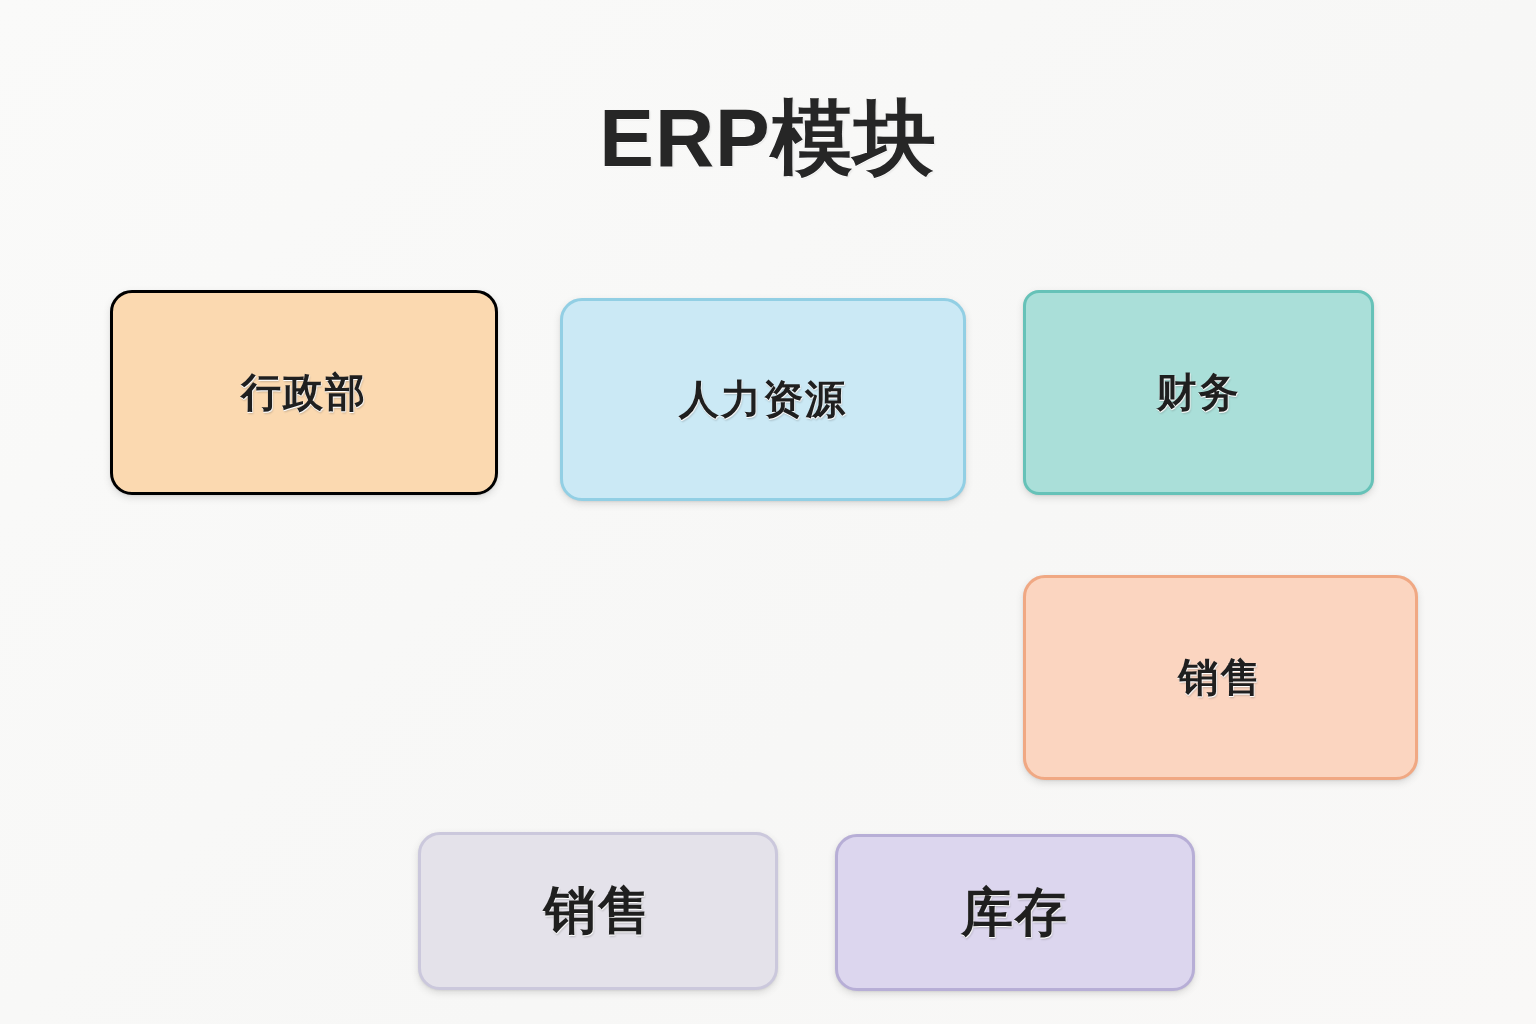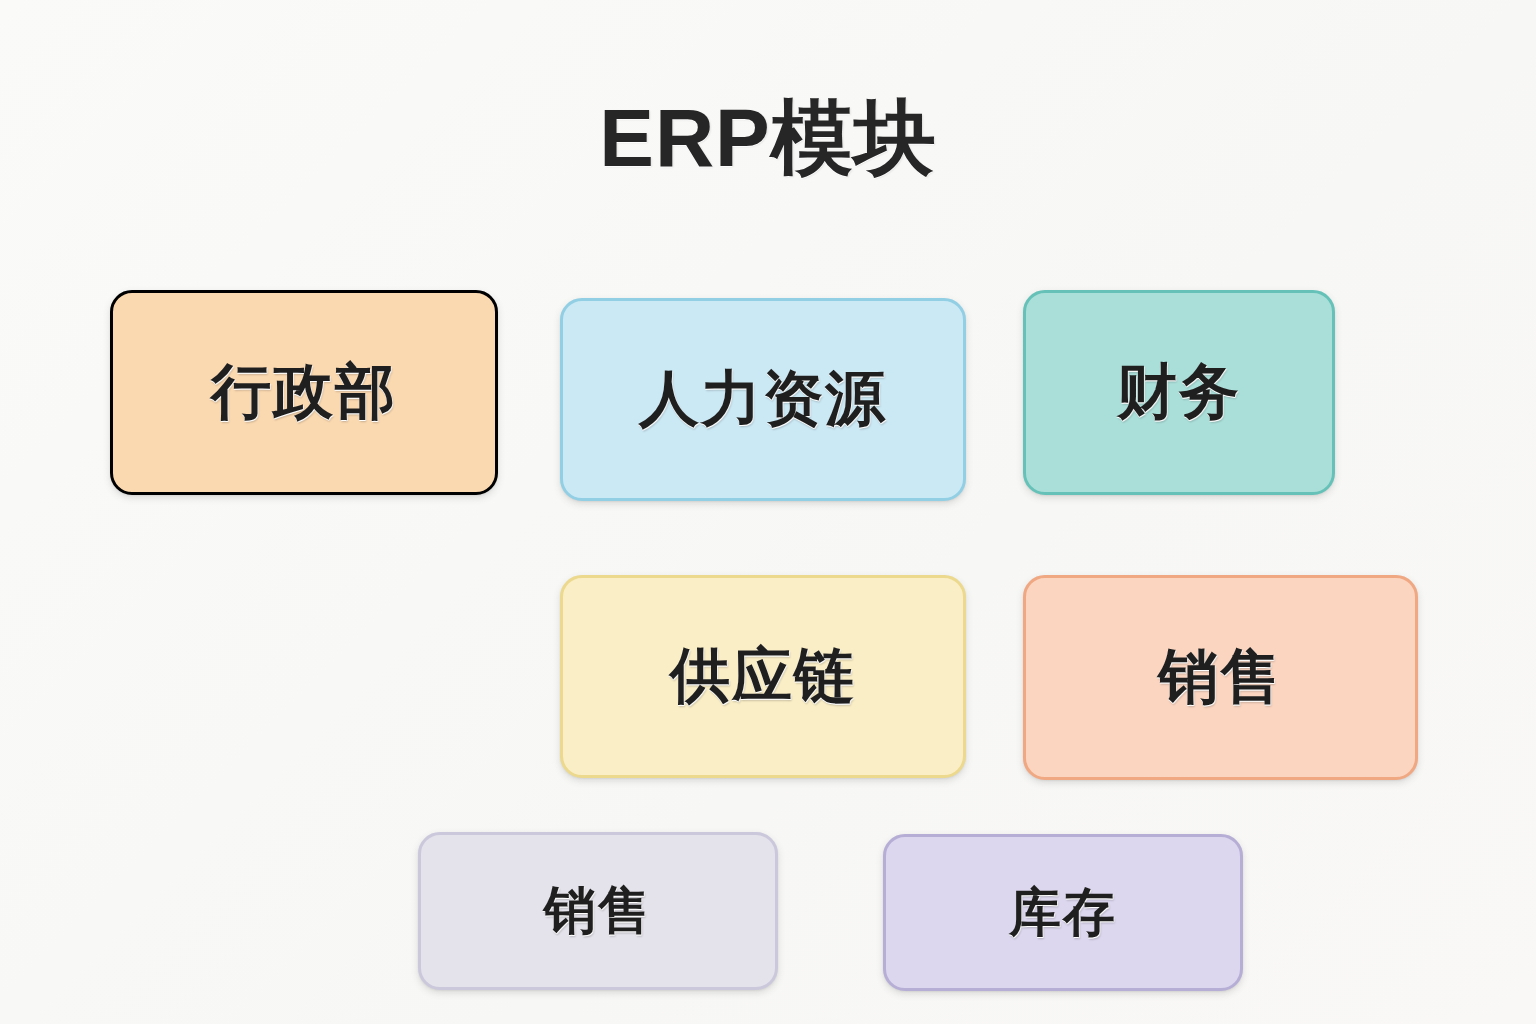--- a/index.html
+++ b/index.html
@@ -43,37 +43,37 @@
     box-sizing: border-box;
     border-style: solid;
     border-width: 3px;
     border-radius: 22px;
     display: flex;
     align-items: center;
     justify-content: center;
     box-shadow: 0 3px 7px rgba(80,80,80,0.17), 0 1px 2px rgba(0,0,0,0.06);
   }
   .module .label {
-    font-size: 60px;
+    font-size: 40px;
     font-weight: bold;
     color: #1f1f1f;
     letter-spacing: 2px;
     white-space: nowrap;
     text-shadow: 0 1px 0 rgba(255,255,255,0.95),
                  1px 1px 1px rgba(255,255,255,0.8),
                  1px 2px 2px rgba(0,0,0,0.22);
   }
   .module.small .label {
     font-size: 52px;
   }
 
   
   #m-admin   { left: 110px;  top: 290px; width: 388px; height: 205px; }
   #m-hr      { left: 560px;  top: 298px; width: 406px; height: 203px; }
-  #m-finance { left: 1023px; top: 290px; width: 312px; height: 205px; }
+  #m-finance { left: 1023px; top: 290px; width: 351px; height: 205px; border-radius: 16px; }
   
   #m-production  { left: 110px;  top: 575px; width: 388px; height: 205px; }
   #m-supplychain { left: 560px;  top: 575px; width: 406px; height: 203px; }
   #m-sales       { left: 1023px; top: 575px; width: 395px; height: 205px; }
   
   #m-sales2    { left: 418px; top: 832px; width: 360px; height: 158px; }
   #m-inventory { left: 835px; top: 834px; width: 360px; height: 157px; }
 </style>
 </head>
 <body style="background-color: rgb(249, 249, 248);">
@@ -88,29 +88,26 @@
 
   <div class="module" id="m-hr" style="background-color: rgb(203, 233, 245); border-color: rgb(146, 207, 228);">
     <span class="label">人力资源</span>
   </div>
 
   <div class="module" id="m-finance" style="background-color: rgb(170, 223, 217); border-color: rgb(102, 194, 184);">
     <span class="label">财务</span>
   </div>
 
 
-  <div class="module" id="m-supplychain" style="background-color: rgb(250, 238, 198); border-color: rgb(236, 217, 141);">
-    <span class="label">供应链</span>
-  </div>
 
   <div class="module" id="m-sales" style="background-color: rgb(251, 213, 192); border-color: rgb(240, 168, 131);">
     <span class="label">销售</span>
   </div>
 
   <div class="module small" id="m-sales2" style="background-color: rgb(228, 226, 234); border-color: rgb(203, 200, 220);">
     <span class="label">销售</span>
   </div>
 
-  <div class="module small" id="m-inventory" style="background-color: rgb(220, 214, 238); border-color: rgb(183, 174, 214); margin-left: 48px;">
+  <div class="module small" id="m-inventory" style="background-color: rgb(220, 214, 238); border-color: rgb(183, 174, 214);">
     <span class="label">库存</span>
   </div>
 
 </div>
 
 </body></html>

